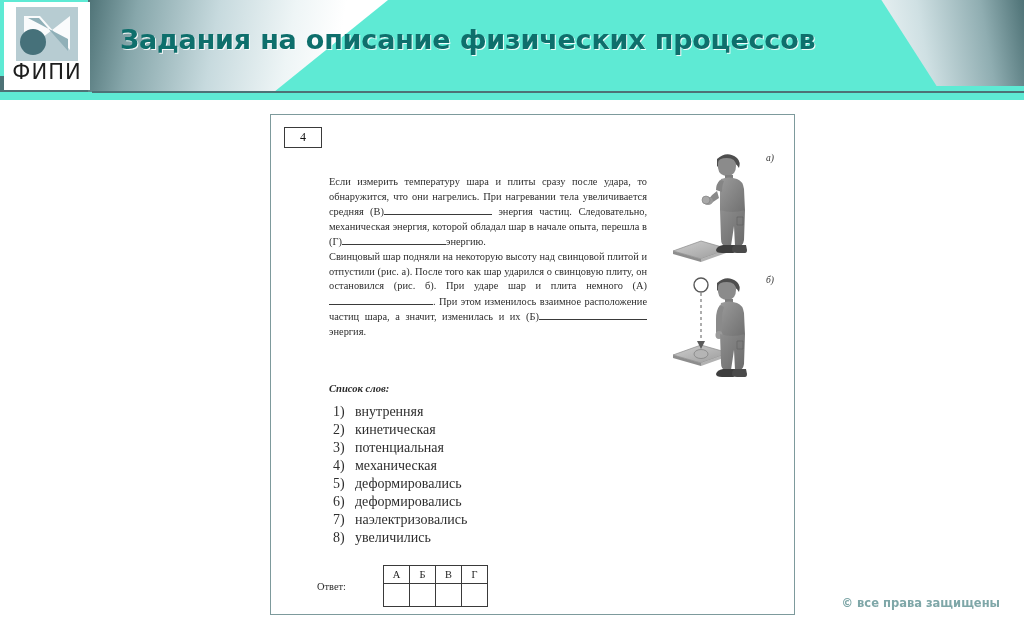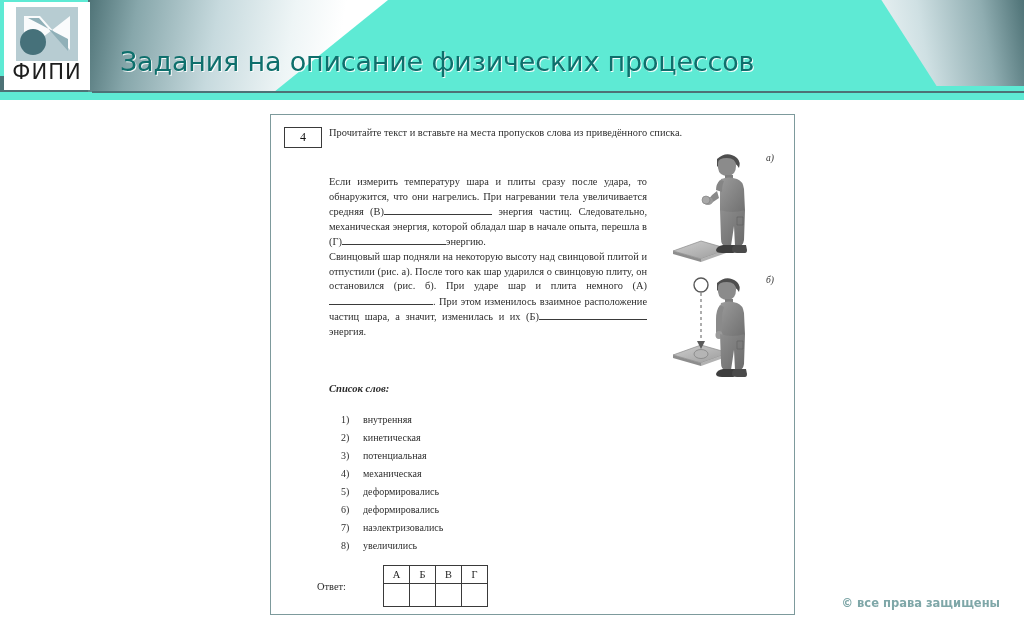--- a/index.html
+++ b/index.html
@@ -51,24 +51,24 @@
   }
   .logo-text{
     position:absolute;left:0;top:58px;width:86px;
     text-align:center;
     font-family:"DejaVu Sans", sans-serif;
     font-size:21px;letter-spacing:1px;color:#1d1d1d;font-weight:400;
   }
 
   
   .title{
-    position:absolute;left:120px;top:46px;
+    position:absolute;left:120px;top:24px;
     width:880px;
     font-family:"DejaVu Sans", sans-serif;
-    font-weight:normal;
+    font-weight:bold;
     font-size:27px;
     color:#0e6f6c;
     letter-spacing:-0.2px;
     white-space:nowrap;
     text-shadow:1px 1px 0 rgba(255,255,255,.9);
     z-index:6;
   }
 
   
   .doc{
@@ -122,22 +122,22 @@
   .g-g{width:104px;}
 
   
   .list-title{
     position:absolute;left:58px;top:268px;
     font-size:10.6px;font-style:italic;font-weight:bold;
     color:#2b2b2b;
   }
   .word-list{
     position:absolute;left:58px;top:284px;
-    list-style:none;margin:12px;padding:0;
-    font-size:10px;color:#2e2e2e;
+    list-style:none;margin:4px;padding:0;
+    font-size:14px;color:#2e2e2e;
   }
   .word-list li{
     height:18px;line-height:18px;
     white-space:nowrap;
   }
   .wl-num{display:inline-block;width:22px;}
 
   .instruct{
     position:absolute;left:46px;top:424px;width:450px;
     font-size:10.4px;color:#2e2e2e;
@@ -206,21 +206,20 @@
     <div class="logo-text">ФИПИ</div>
   </div>
 
   <div class="title">Задания на описание физических процессов</div>
 </div>
 
 <div class="doc">
   <div class="doc-inner">
 
     <div class="task-no">4</div>
-    <div class="task-prompt">Прочитайте текст и вставьте на места пропусков слова из приведённого списка.</div>
 
     <div class="body-text">
       <p>
         <span>Если измерить температуру шара и плиты сразу после удара, то обнаружится, что они нагрелись. При нагревании тела увеличивается средняя (В)</span><span class="gap g-v"></span><span> энергия частиц. Следовательно, механическая энергия, которой обладал шар в начале опыта, перешла в (Г)</span><span class="gap g-g"></span><span>энергию.</span>
       </p>
       <p>
         <span>Свинцовый шар подняли на некоторую высоту над свинцовой плитой и отпустили (рис. а). После того как шар ударился о свинцовую плиту, он остановился (рис. б). При ударе шар и плита немного (А)</span><span class="gap g-a"></span><span>. При этом изменилось взаимное расположение частиц шара, а значит, изменилась и их (Б)</span><span class="gap g-b"></span><span> энергия.</span>
       </p>
     </div>
 

